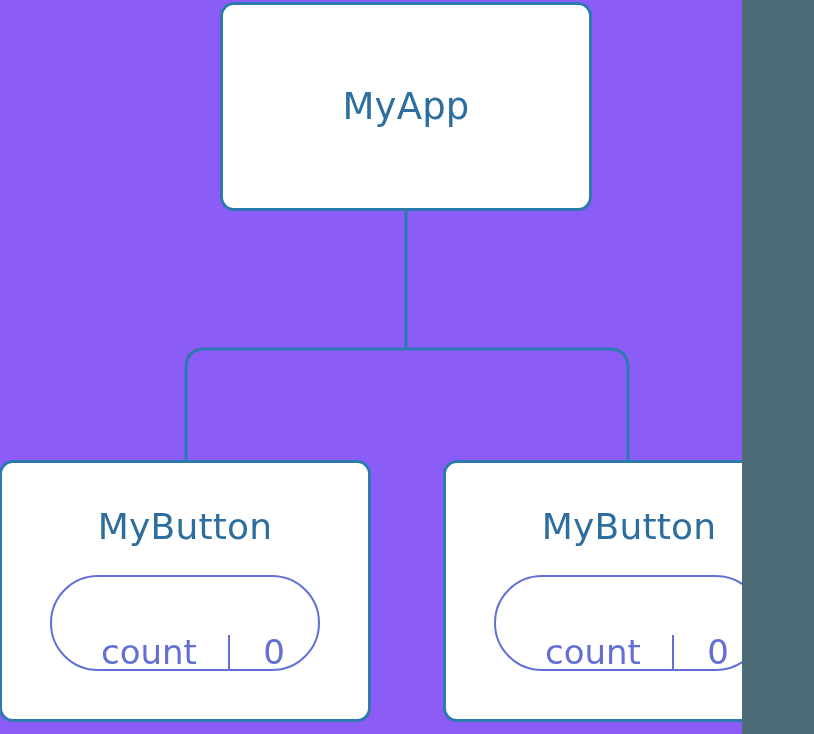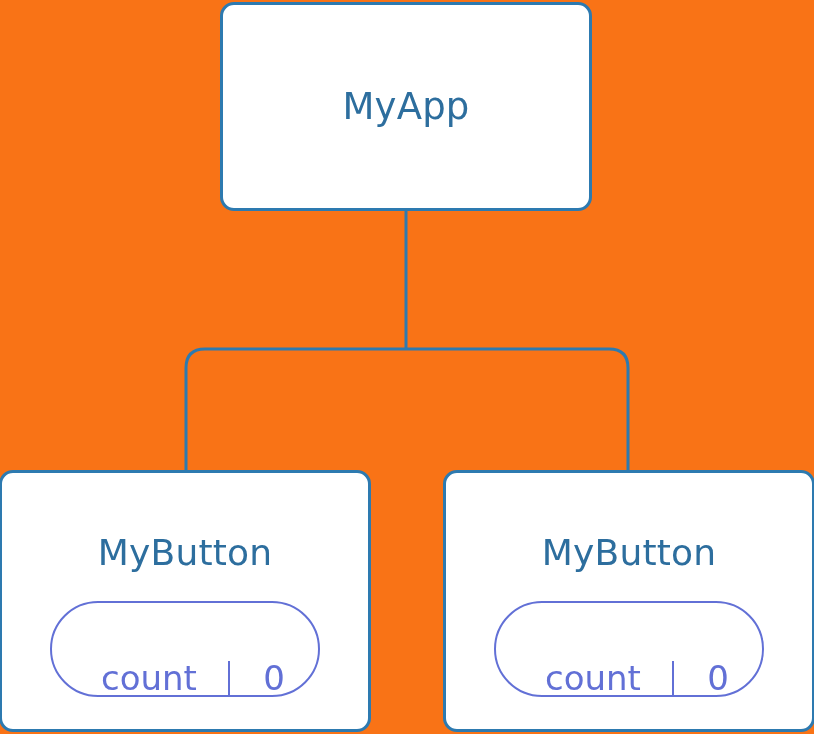--- a/index.html
+++ b/index.html
@@ -10,23 +10,23 @@
   }
   body {
     width: 814px;
     height: 734px;
     overflow: hidden;
     font-family: "DejaVu Sans", "Liberation Sans", sans-serif;
   }
 
   #stage {
     position: relative;
-    width: 814px;
+    width: 742px;
     height: 734px;
-    background: #f97316;
+    background: #8b5cf6;
     overflow: hidden;
   }
 
   
   #connectors {
     position: absolute;
     left: 0;
     top: 0;
     width: 814px;
     height: 734px;
@@ -59,24 +59,24 @@
   #node-root {
     left: 220px;
     top: 2px;
     width: 372px;
     height: 209px;
     justify-content: center;
   }
 
   
   .node-child {
-    top: 470px;
+    top: 460px;
     height: 262px;
     width: 372px;
-    padding-top: 62px;
+    padding-top: 46px;
   }
   #node-child-0 { left: -1px; }
   #node-child-1 { left: 443px; }
 
   .node-child .node-title {
     font-size: 36px;
   }
 
   
   .state-pill {

